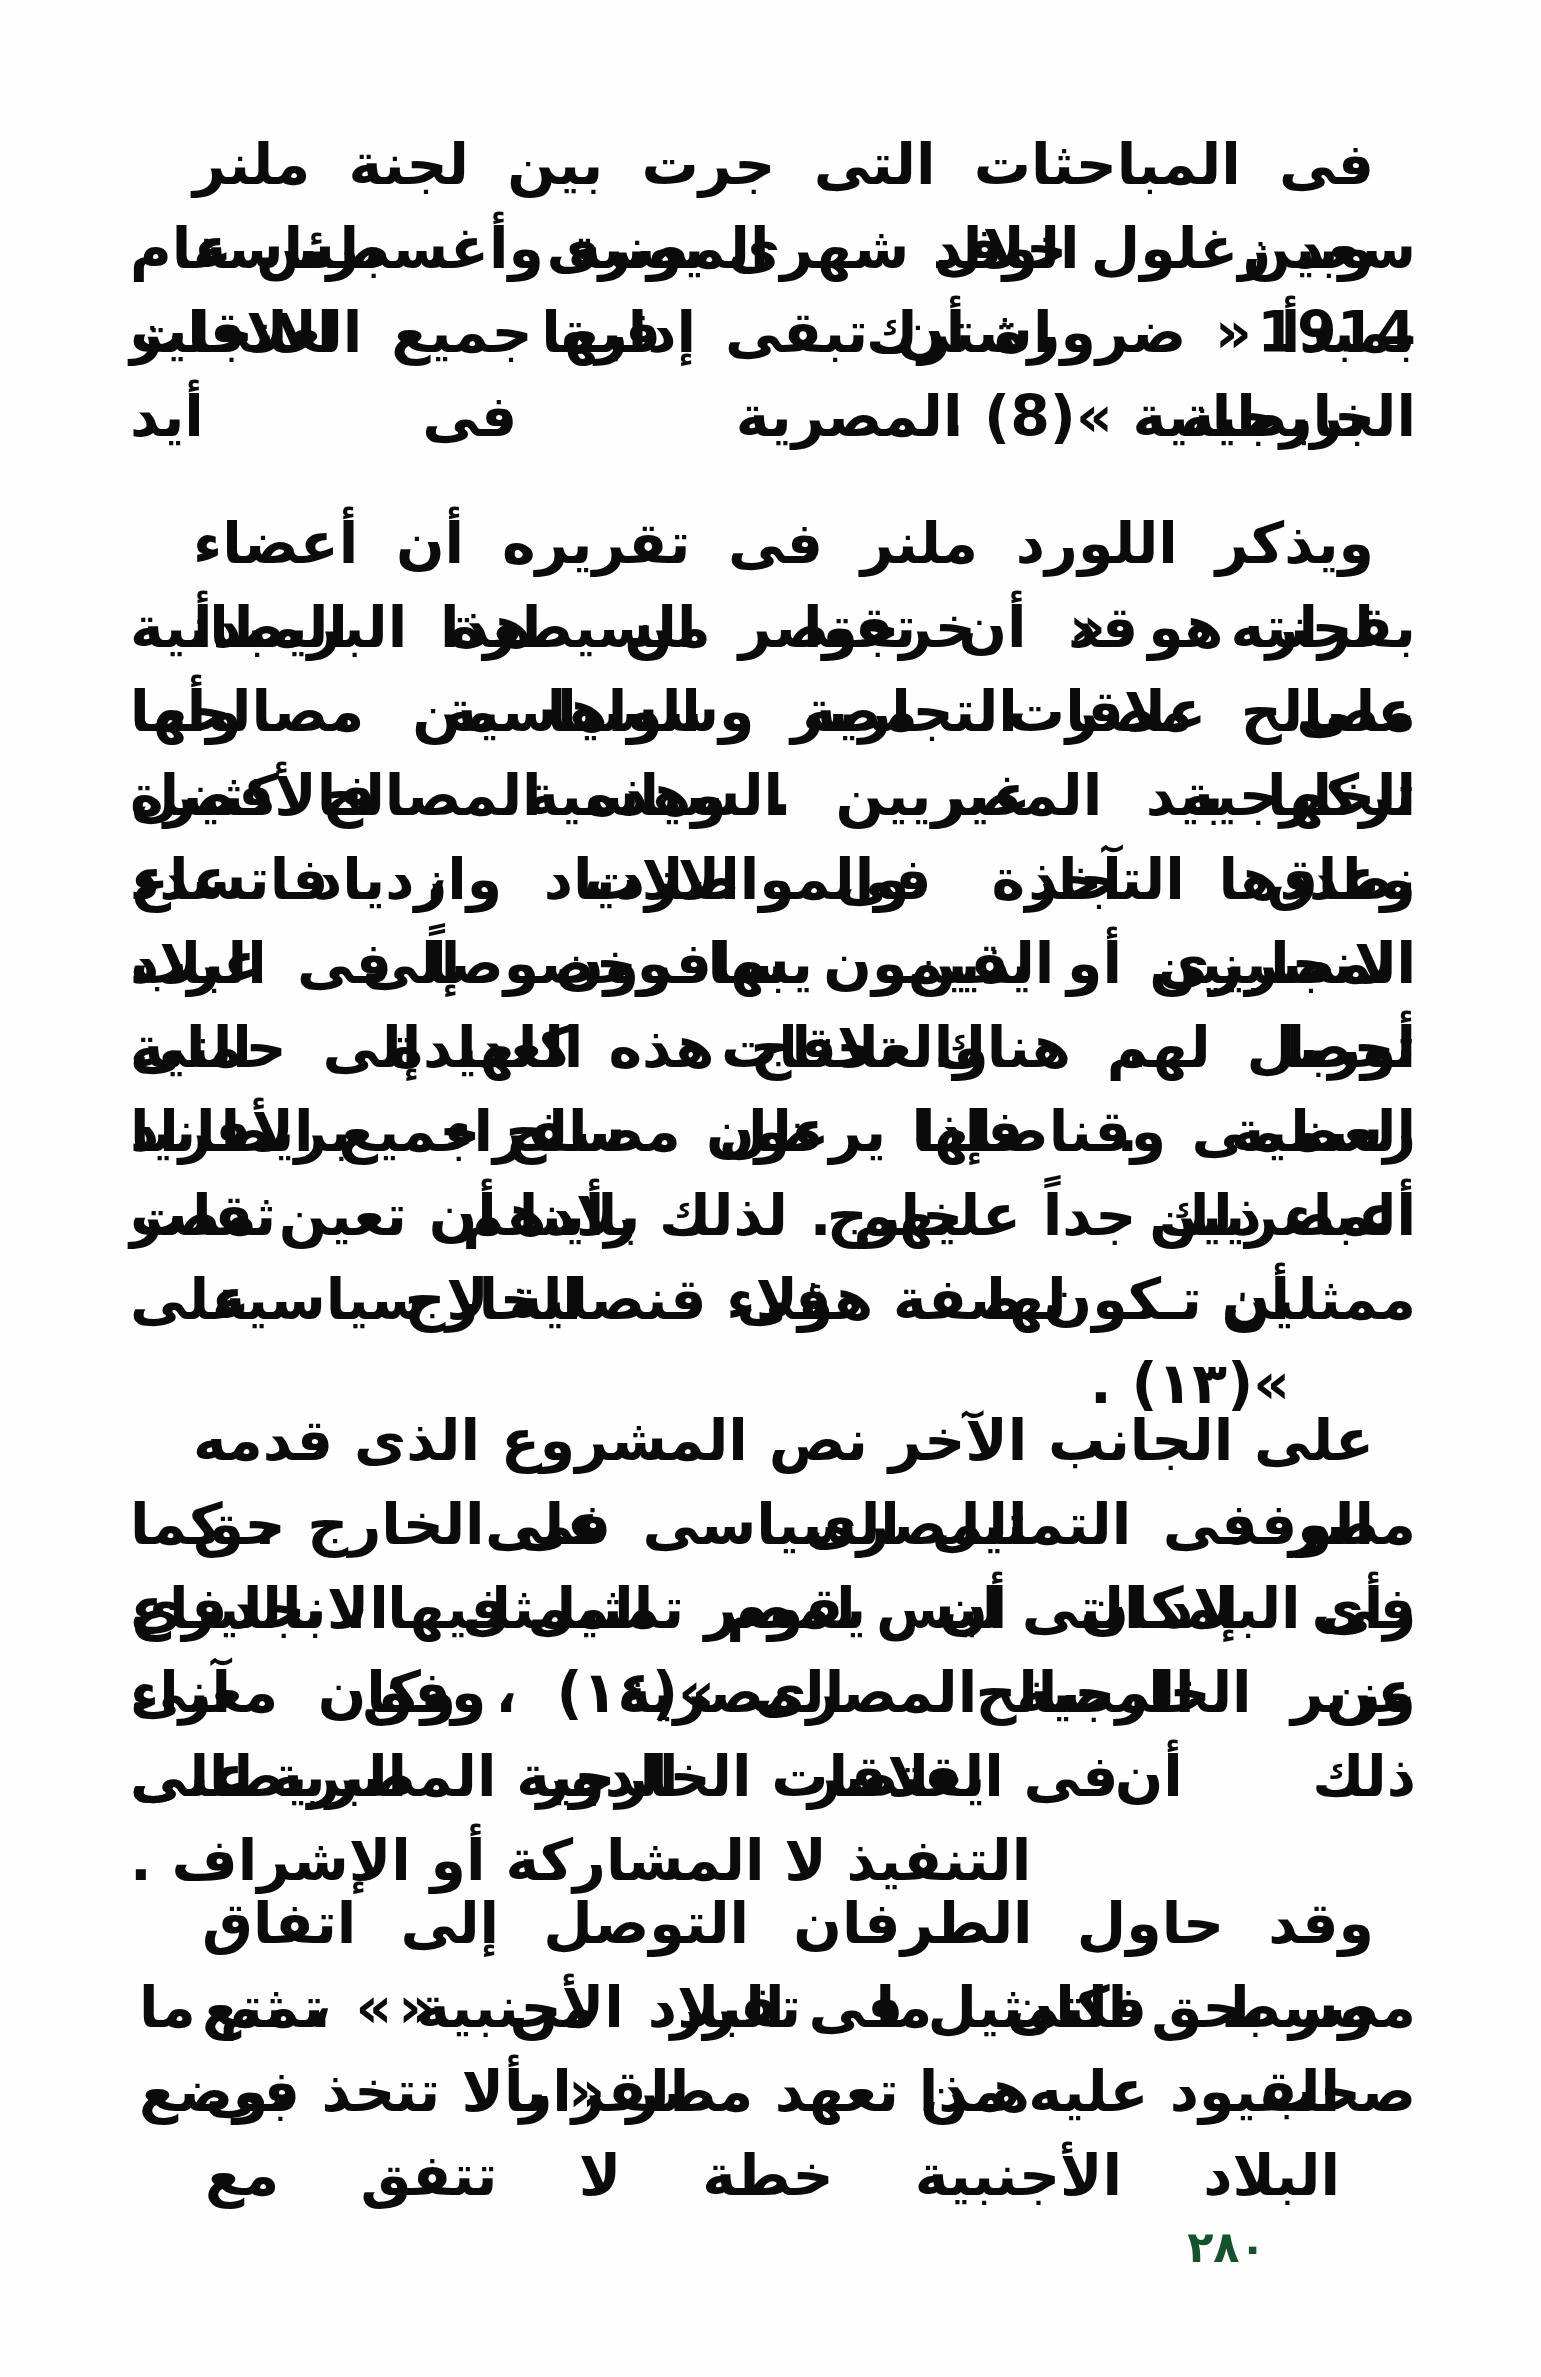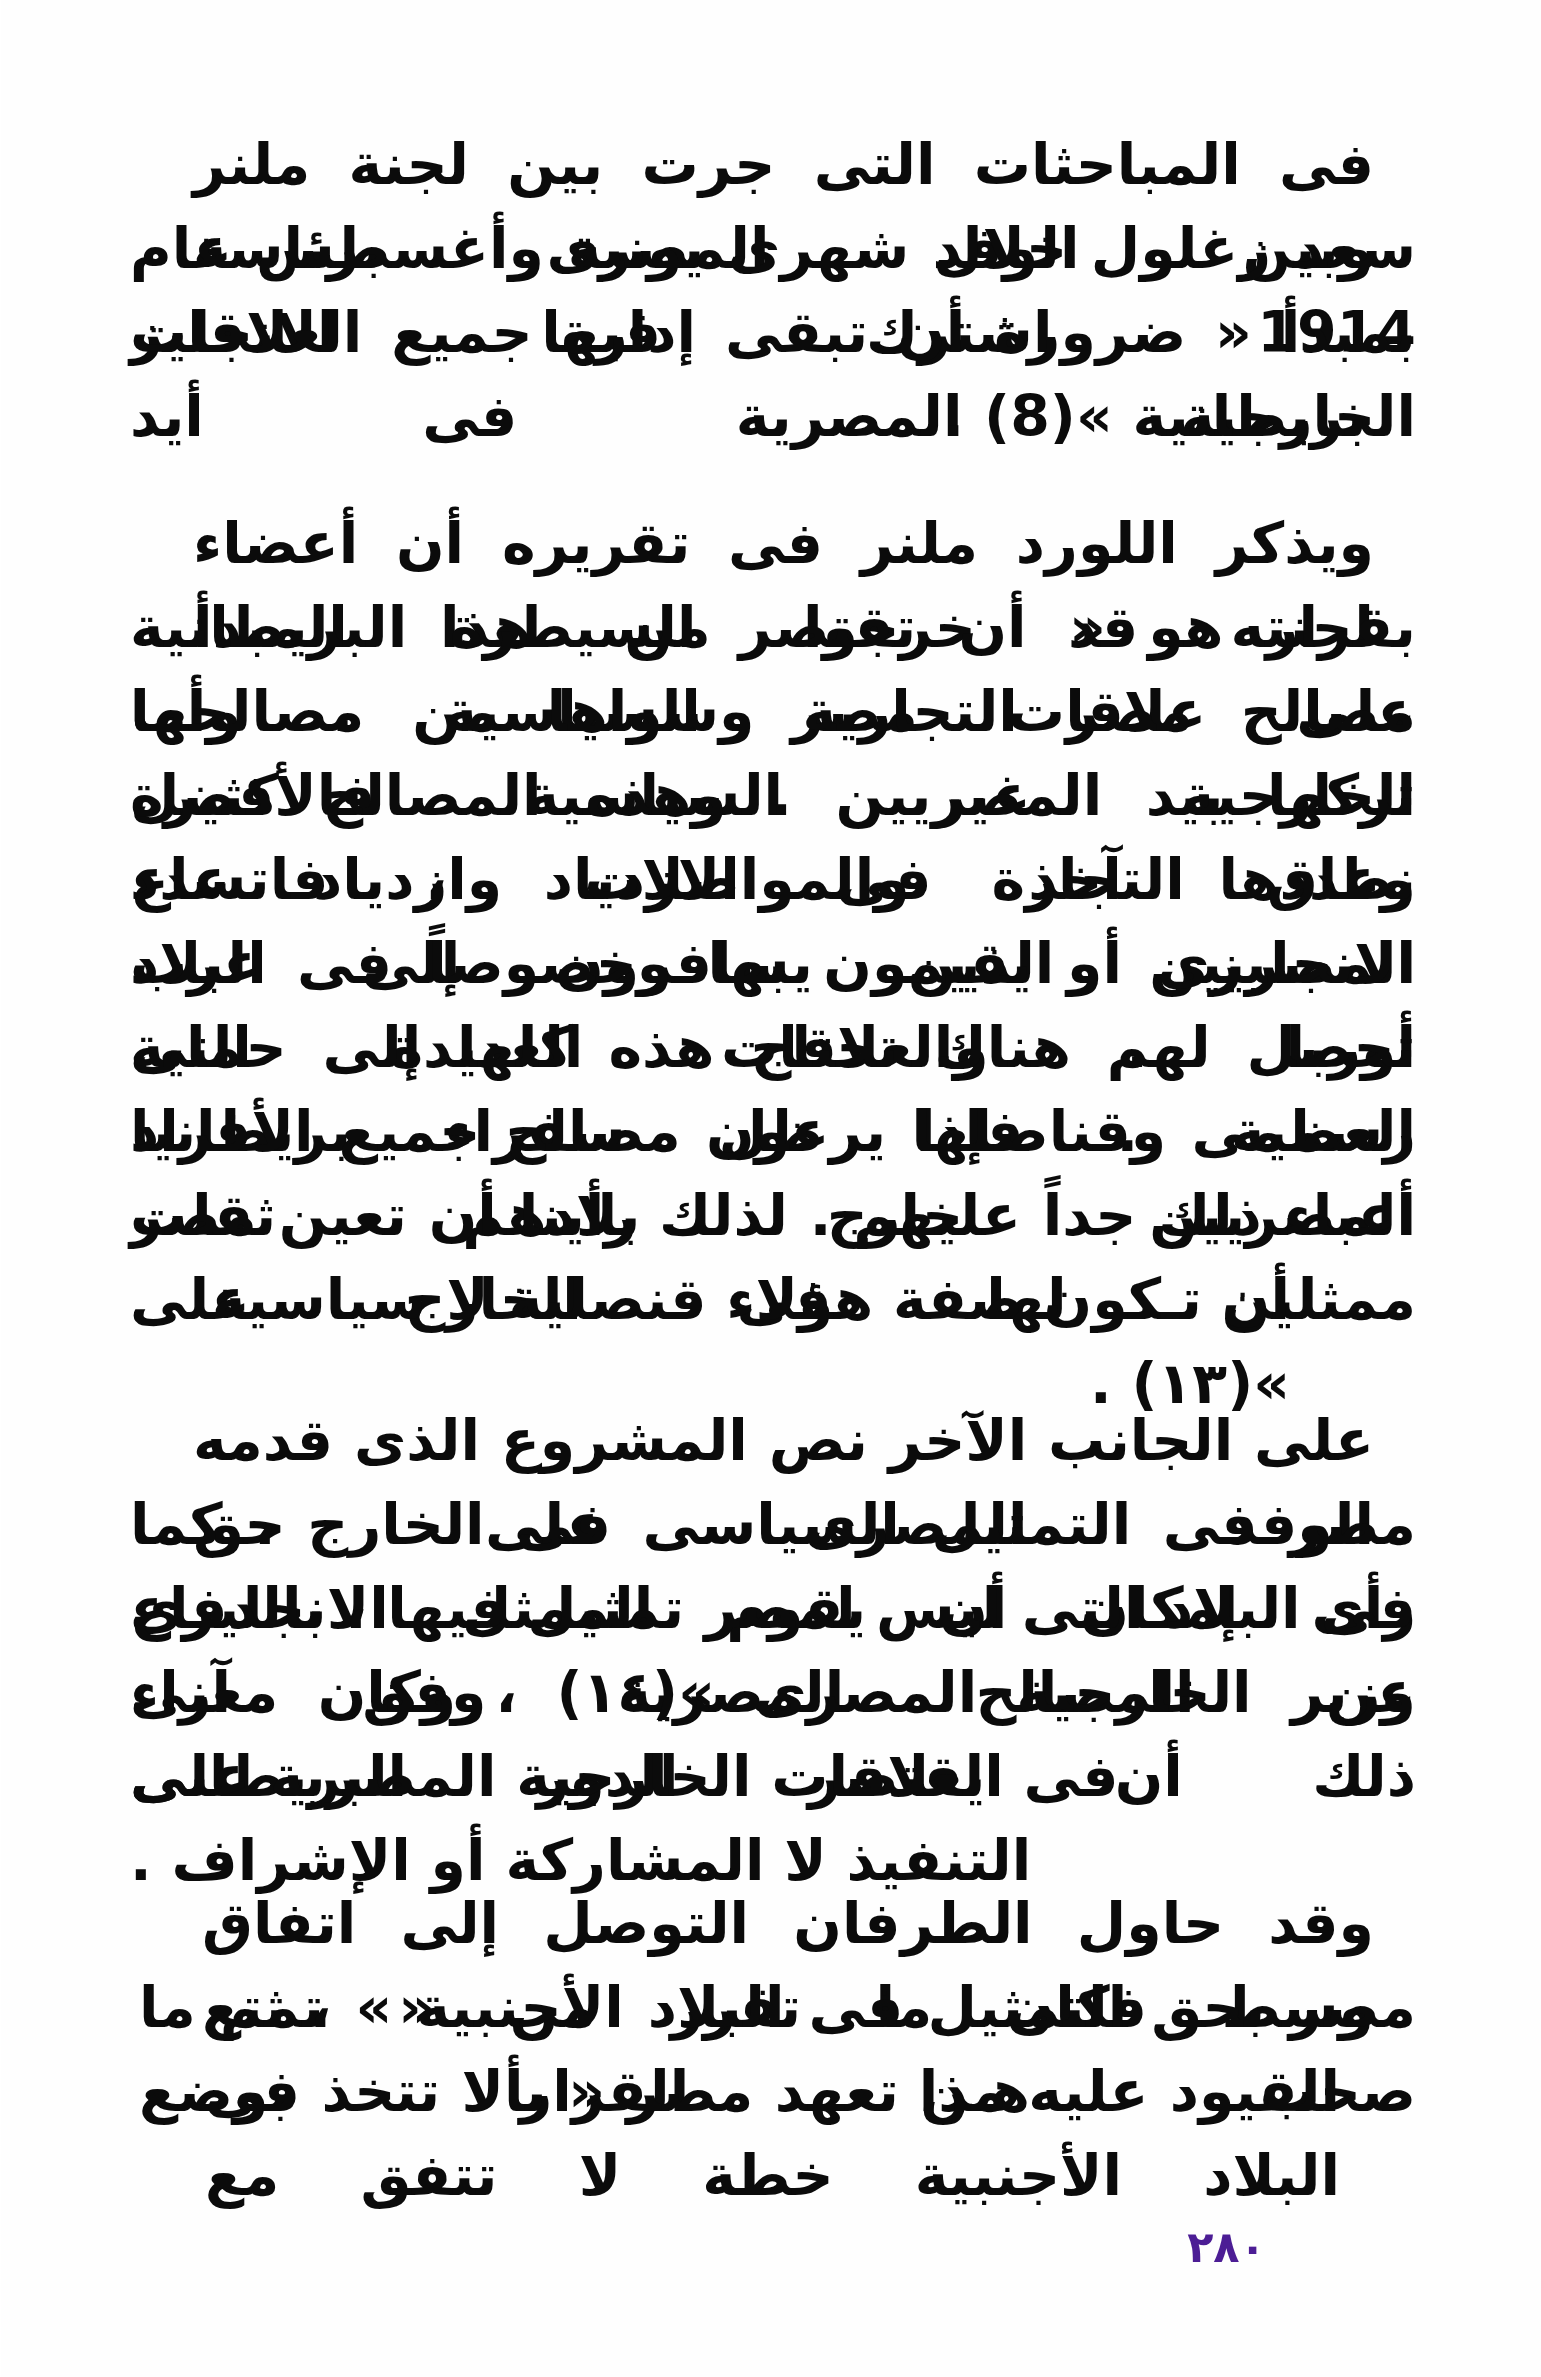--- a/index.html
+++ b/index.html
@@ -73,21 +73,21 @@
   .page-number {
     position: absolute;
     top: 2217px;
     left: 1183px;
     width: 87px;
     height: 61px;
     line-height: 61px;
     text-align: center;
     font-size: 43px;
     font-weight: 700;
-    color: #4c1d95;
+    color: #14532d;
   }
 </style>
 </head>
 <body>
 
 <div class="scan-page">
 
   <div class="text-block">
 
     <div class="para para-1">

